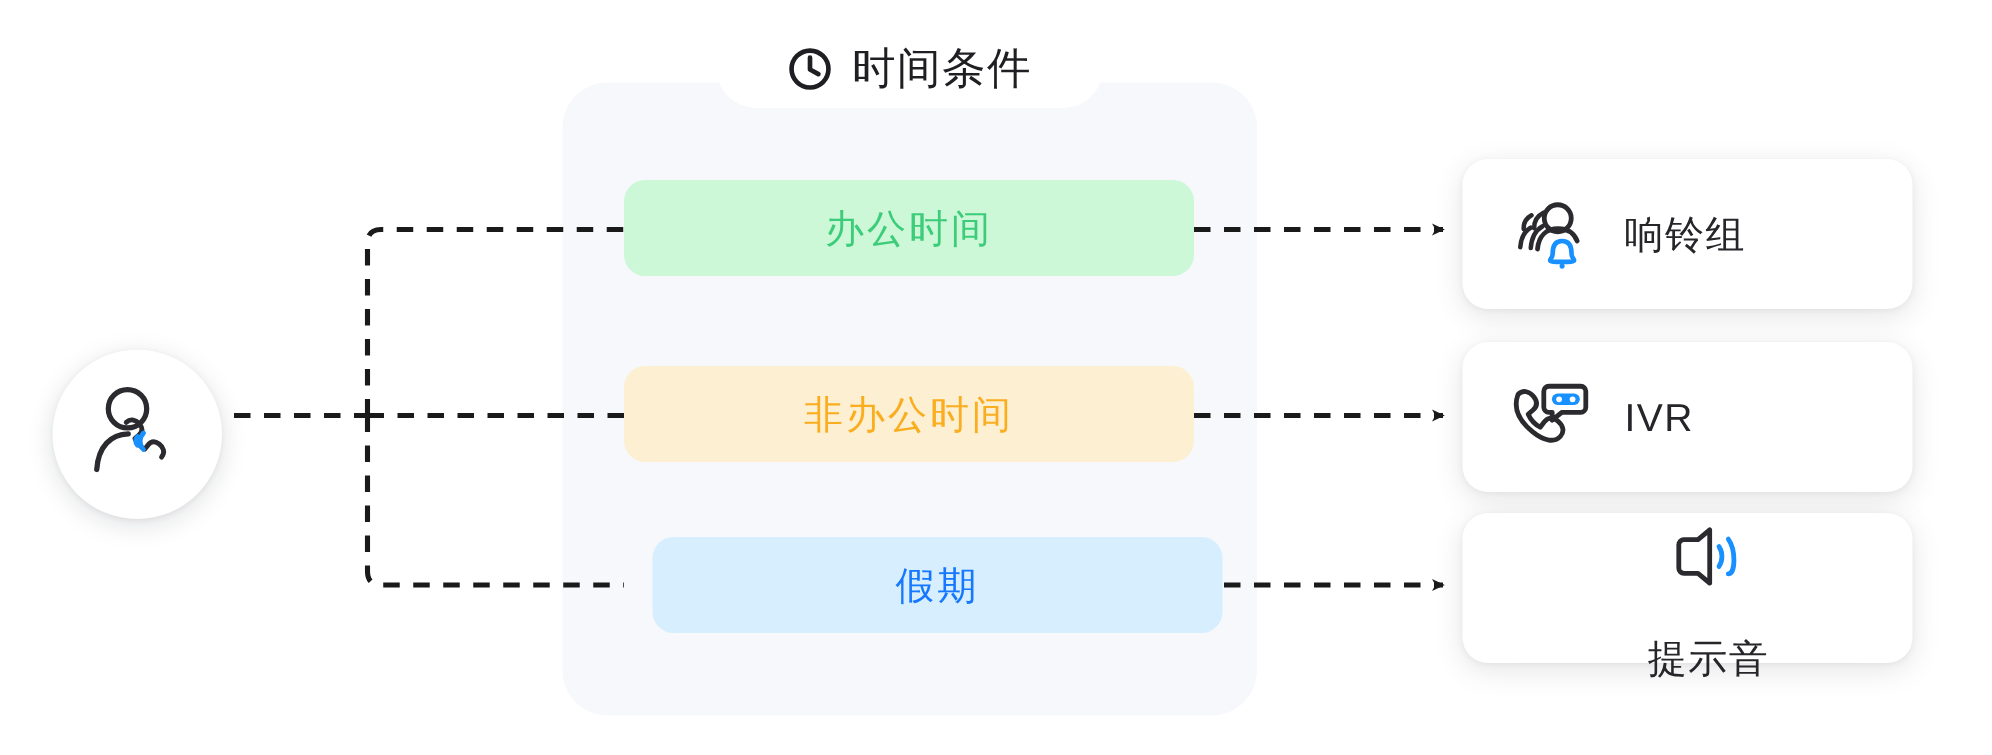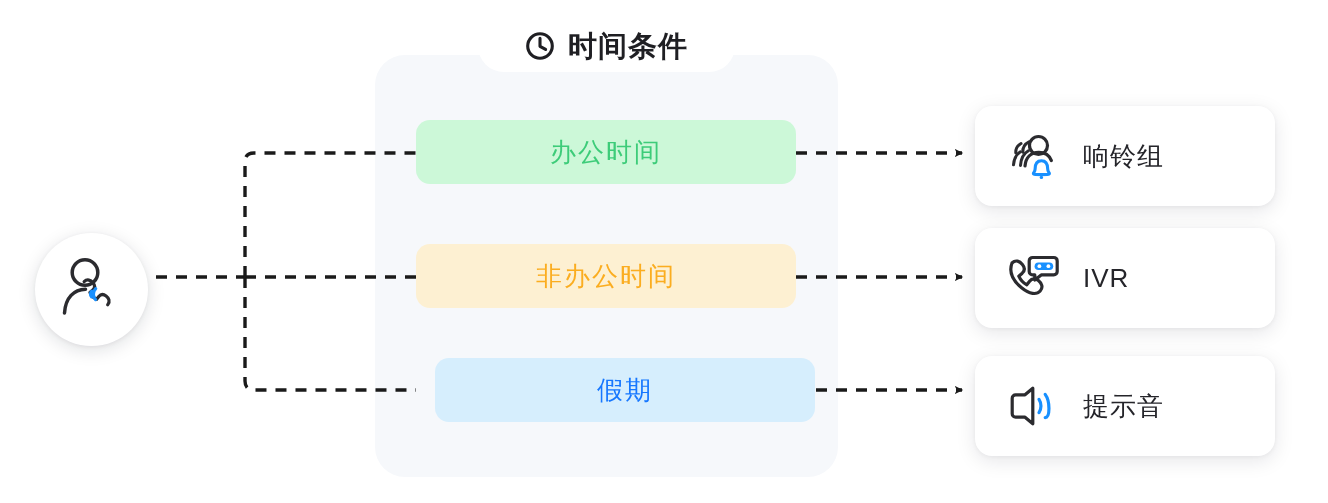--- a/index.html
+++ b/index.html
@@ -30,21 +30,21 @@
     position:absolute;left:375px;top:55px;width:463px;height:422px;
     background:#f6f8fb;border-radius:30px;
   }
   #title-notch{
     position:absolute;left:478px;top:20px;width:257px;height:52px;
     background:#ffffff;border-radius:0 0 26px 26px;
     display:flex;align-items:center;justify-content:center;gap:13px;
     z-index:4;
   }
   #title-notch .t-text{
-    font-size:29px;font-weight:bold;color:#1f1f23;letter-spacing:1px;
+    font-size:29px;font-weight:normal;color:#1f1f23;letter-spacing:1px;
     line-height:1;white-space:nowrap;
   }
 
   
   .pill{
     position:absolute;left:416px;width:380px;height:64px;
     border-radius:14px;
     display:flex;align-items:center;justify-content:center;
     font-size:26px;letter-spacing:2px;z-index:3;
   }
@@ -55,21 +55,21 @@
   
   .dest-card{
     position:absolute;left:975px;width:300px;height:100px;
     background:#ffffff;border-radius:17px;
     box-shadow:0 5px 20px rgba(17,24,39,.10), 0 1px 4px rgba(17,24,39,.05);
     display:flex;align-items:center;gap:22px;padding-left:28px;
     box-sizing:border-box;
   }
   #card-0{top:106px;}
   #card-1{top:228px;}
-  #card-2{top:356px;}
+  #card-2{top:342px;flex-direction:column;}
   .dest-label{font-size:26px;color:#25252a;letter-spacing:1px;white-space:nowrap;}
   .dest-icon{width:58px;height:52px;flex:0 0 58px;display:flex;align-items:center;justify-content:center;}
 
   
   #connectors{position:absolute;left:0;top:0;width:1328px;height:503px;z-index:2;pointer-events:none;}
 </style>
 </head>
 <body style="background: rgb(255, 255, 255);">
 
 <div id="stage">

